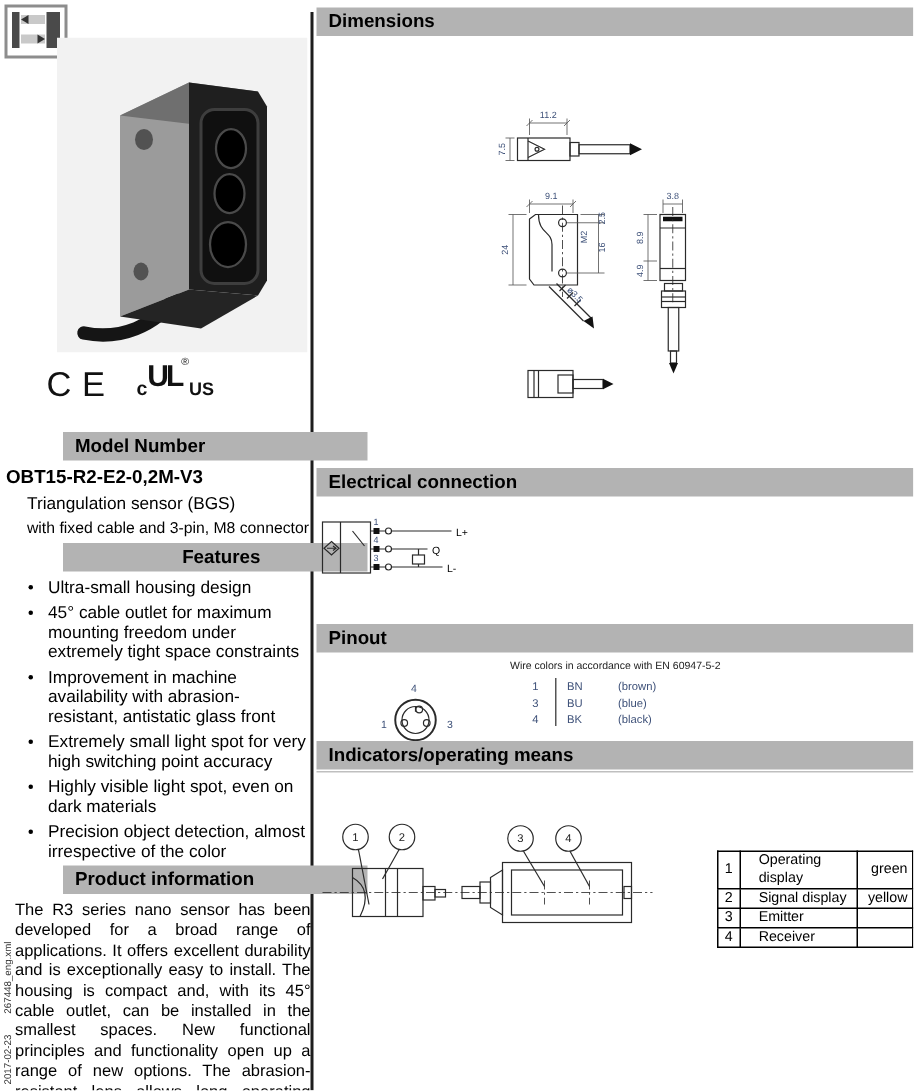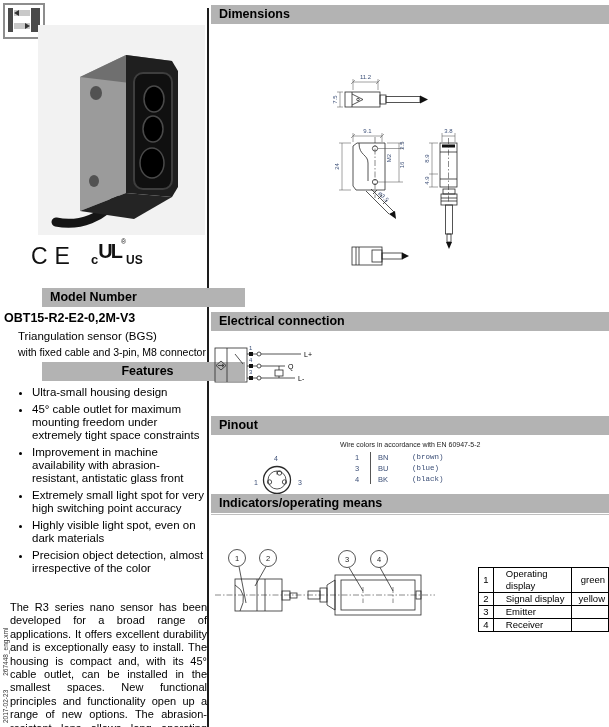--- a/index.html
+++ b/index.html
@@ -39,21 +39,21 @@
              line-height:13.4px;text-align:justify;}
   .side-note{position:absolute;left:2px;top:723px;width:150px;font-size:6.5px;color:#333;
              transform:rotate(-90deg);transform-origin:0 0;white-space:nowrap;}
   .side-note .gap{display:inline-block;width:14px;}
   
   .pin-note{position:absolute;left:340px;top:441px;width:220px;font-size:7px;color:#222;}
   .pin-rows{position:absolute;left:350px;top:452px;font-size:7.5px;color:#3d5078;}
   .pin-row{display:flex;height:11px;line-height:11px;}
   .pr-num{width:14px;text-align:center;}
   .pr-code{width:34px;margin-left:14px;}
-  .pr-color{width:50px;font-family:Liberation Mono, monospace;}
+  .pr-color{width:50px;}
   .pin-vline{position:absolute;left:370px;top:452px;width:1px;height:32px;background:#555;}
   
   .ind-table{position:absolute;left:478px;top:567px;border-collapse:collapse;font-size:9.5px;}
   .ind-table td{border:1px solid #000;padding:0 3px;height:12px;line-height:12px;}
   .ind-table .c-num{width:10px;text-align:center;}
   .ind-table .c-label{width:80px;padding-left:12px;}
   .ind-table .c-val{width:34px;text-align:right;}
   
   svg{position:absolute;}
   .draw line,.draw path,.draw rect,.draw circle,.draw ellipse,.draw polyline
@@ -107,20 +107,21 @@
   <div class="hbar hbar-left" style="top:362px;text-align:center;">Features</div>
   <ul class="features-list">
     <li>Ultra-small housing design</li>
     <li>45° cable outlet for maximum mounting freedom under extremely tight space constraints</li>
     <li>Improvement in machine availability with abrasion-resistant, antistatic glass front</li>
     <li>Extremely small light spot for very high switching point accuracy</li>
     <li>Highly visible light spot, even on dark materials</li>
     <li>Precision object detection, almost irrespective of the color</li>
   </ul>
 
+  <div class="hbar hbar-left" style="top:577px;">Product information</div>
   <div class="prod-text">The R3 series nano sensor has been developed for a broad range of applications. It offers excellent durability and is exceptionally easy to install. The housing is compact and, with its 45° cable outlet, can be installed in the smallest spaces. New functional principles and functionality open up a range of new options. The abrasion-resistant lens allows long operating times close to the moving object.</div>
 
   <div class="side-note"><span>2017-02-23</span><span class="gap"></span><span>267448_eng.xml</span></div>
 
   <div class="hbar hbar-right" style="top:5px;">Dimensions</div>
   <svg class="draw" style="left:325px;top:52px;" width="280" height="250" viewBox="0 0 280 250">
 
     <g>
       <line class="dim" x1="28" y1="38" x2="28" y2="27"></line>
         <line class="dim" x1="53" y1="38" x2="53" y2="27"></line>

